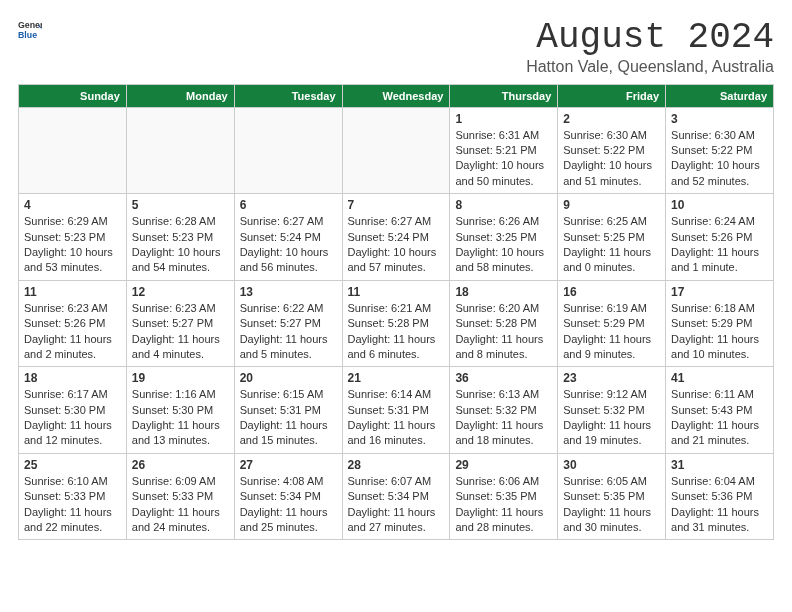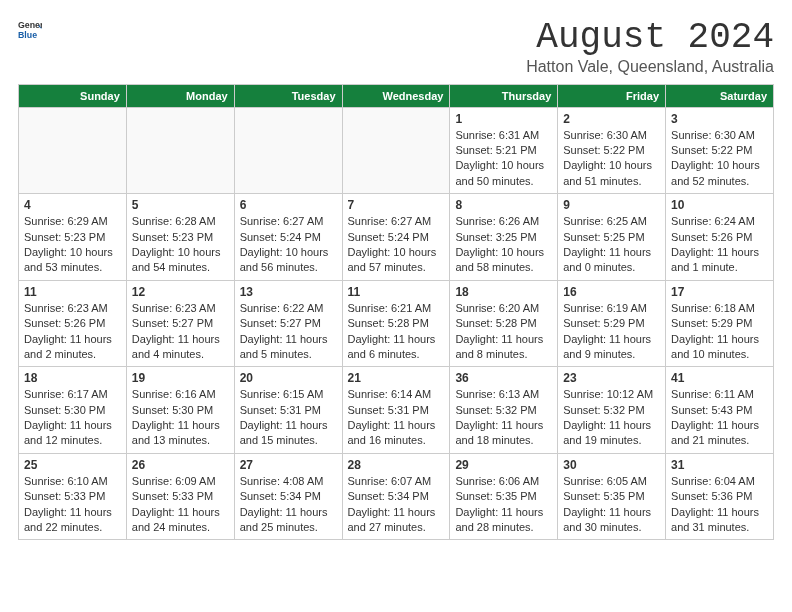--- a/index.html
+++ b/index.html
@@ -246,21 +246,21 @@
         <tr>
           <td>
             <span class="day-num">18</span>
             <div class="day-info">Sunrise: 6:17 AM
 Sunset: 5:30 PM
 Daylight: 11 hours
 and 12 minutes.</div>
           </td>
           <td>
             <span class="day-num">19</span>
-            <div class="day-info">Sunrise: 6:16 AM
+            <div class="day-info">Sunrise: 1:16 AM
 Sunset: 5:30 PM
 Daylight: 11 hours
 and 13 minutes.</div>
           </td>
           <td>
             <span class="day-num">20</span>
             <div class="day-info">Sunrise: 6:15 AM
 Sunset: 5:31 PM
 Daylight: 11 hours
 and 15 minutes.</div>
@@ -274,21 +274,21 @@
           </td>
           <td>
             <span class="day-num">36</span>
             <div class="day-info">Sunrise: 6:13 AM
 Sunset: 5:32 PM
 Daylight: 11 hours
 and 18 minutes.</div>
           </td>
           <td>
             <span class="day-num">23</span>
-            <div class="day-info">Sunrise: 10:12 AM
+            <div class="day-info">Sunrise: 9:12 AM
 Sunset: 5:32 PM
 Daylight: 11 hours
 and 19 minutes.</div>
           </td>
           <td>
             <span class="day-num">41</span>
             <div class="day-info">Sunrise: 6:11 AM
 Sunset: 5:43 PM
 Daylight: 11 hours
 and 21 minutes.</div>

